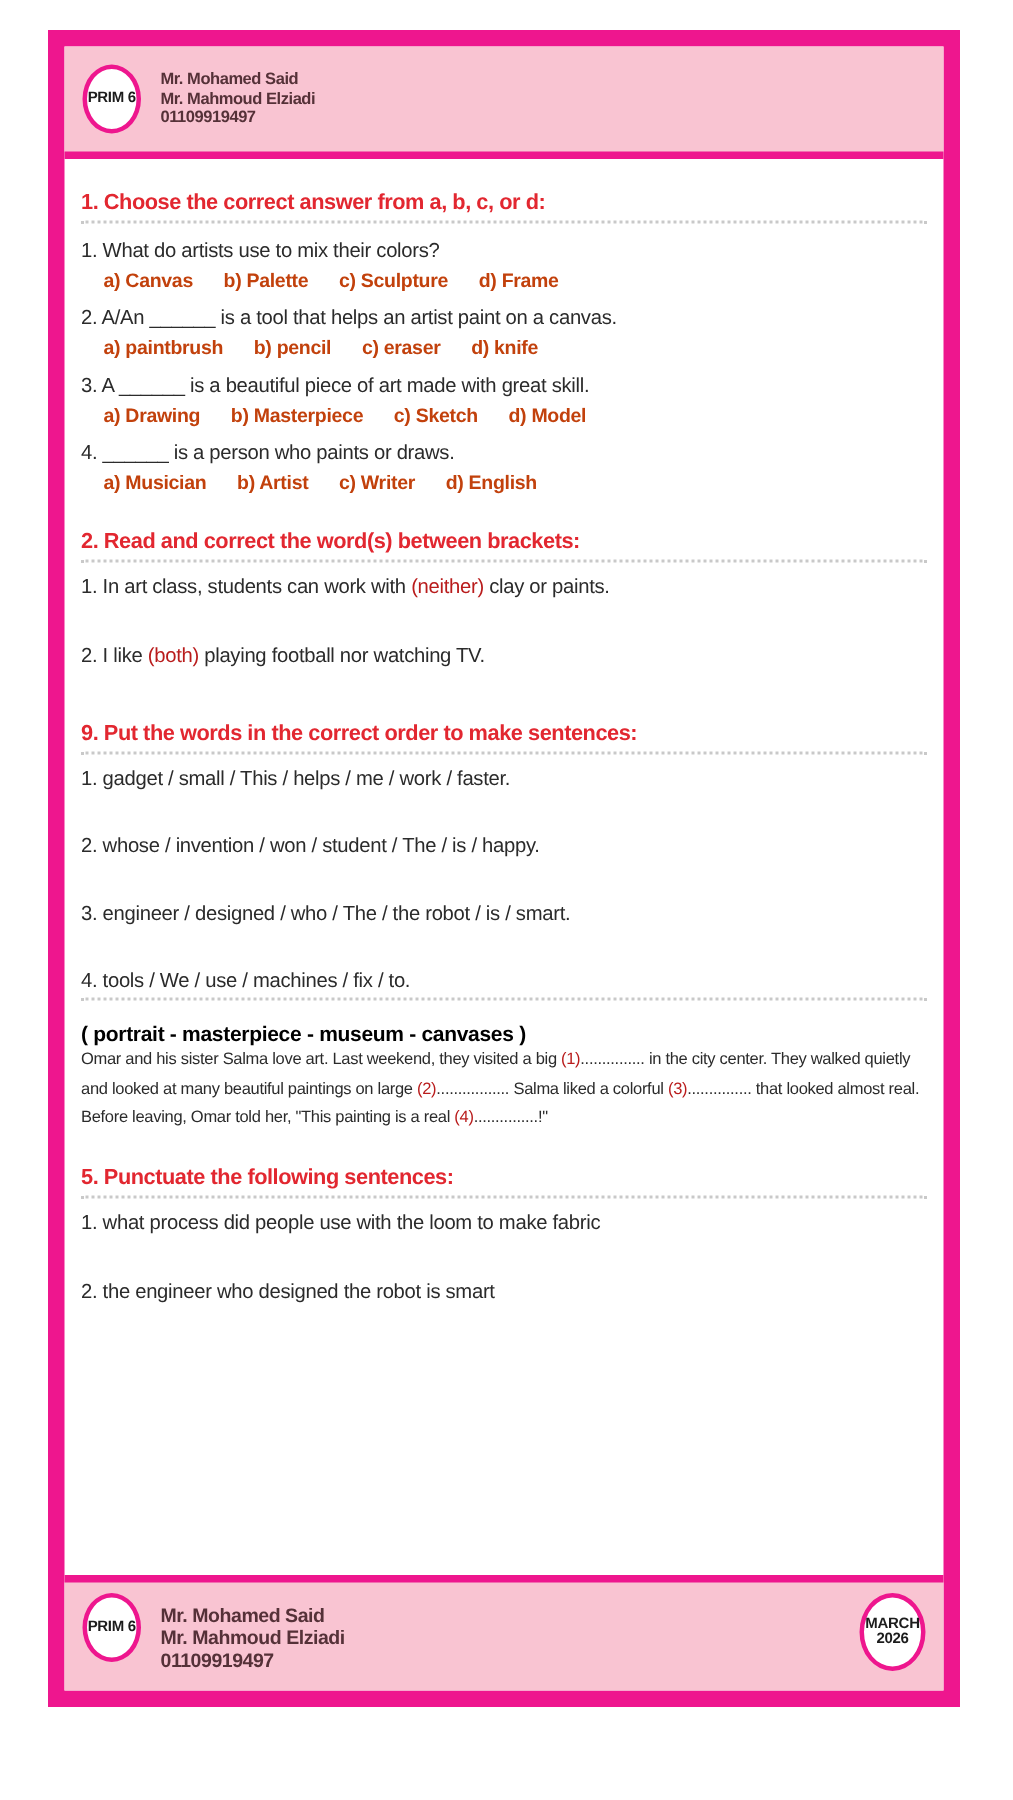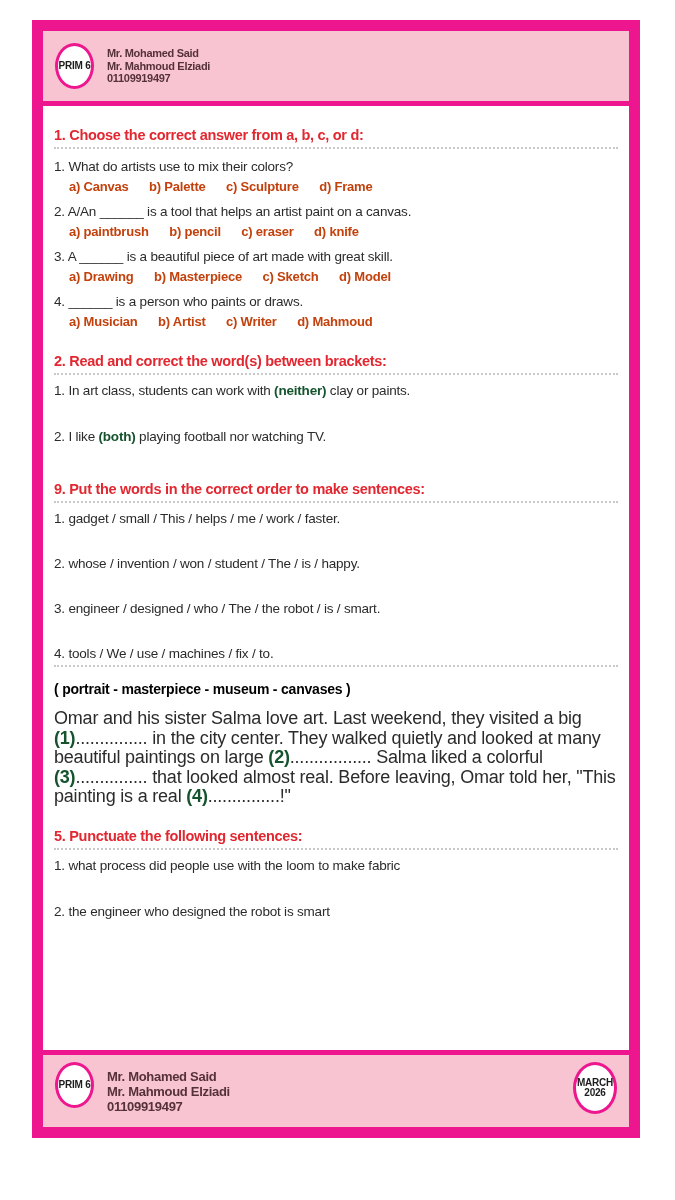--- a/index.html
+++ b/index.html
@@ -32,31 +32,31 @@
   .content { flex:1; padding:21px 11px 0 11px; overflow:hidden; color:#2b2b2b; }
   .sec-title { color:#e22730; font-weight:bold; font-size:14.5px; letter-spacing:-0.3px; }
   .dotted { border-bottom:2px dotted #c9c9c9; margin-top:4px; }
 
   .q { font-size:13.5px; margin-top:10px; letter-spacing:-0.2px; }
   .opts { margin:5px 0 0 15px; color:#c2410c; font-weight:bold; font-size:13px; letter-spacing:-0.2px; }
   .opt { margin-right:17px; }
   .opt:last-child { margin-right:0; }
 
   .item { font-size:13.5px; letter-spacing:-0.2px; }
-  .hl { color:#14532d; font-weight:bold; }
+  .hl { color:#b91c1c; font-weight:normal; }
 
   .mt8  { margin-top:8px; }
   .mt30 { margin-top:31px; }
   .sec2-title { margin-top:24px; }
   .sec3-title { margin-top:37px; }
   .sec3-item  { margin-top:30px; }
   .sec3-first { margin-top:8px; }
   .sec4-title { margin-top:36px; }
   .word-box { margin-top:14px; color:#000000; font-weight:bold; font-size:14px; letter-spacing:-0.2px; }
-  .passage { margin-top:12px; font-size:18px; line-height:19.5px; letter-spacing:-0.2px; }
+  .passage { margin-top:0; font-size:11px; line-height:19.5px; letter-spacing:-0.2px; }
   .sec5-title { margin-top:21px; }
 </style>
 </head>
 <body>
 
 <div class="page">
   <div class="frame">
 
     <div class="band header-band">
       <div class="badge">
@@ -96,21 +96,21 @@
         <span class="opt">b) Masterpiece</span>
         <span class="opt">c) Sketch</span>
         <span class="opt">d) Model</span>
       </div>
 
       <div class="q">4. ______ is a person who paints or draws.</div>
       <div class="opts">
         <span class="opt">a) Musician</span>
         <span class="opt">b) Artist</span>
         <span class="opt">c) Writer</span>
-        <span class="opt">d) Mahmoud</span>
+        <span class="opt">d) English</span>
       </div>
 
       <div class="sec-title sec2-title">2. Read and correct the word(s) between brackets:</div>
       <div class="dotted"></div>
       <div class="item mt8"><span>1. In art class, students can work with </span><span class="hl">(neither)</span><span> clay or paints.</span></div>
       <div class="item mt30"><span>2. I like </span><span class="hl">(both)</span><span> playing football nor watching TV.</span></div>
 
       <div class="sec-title sec3-title">9. Put the words in the correct order to make sentences:</div>
       <div class="dotted"></div>
       <div class="item sec3-first">1. gadget / small / This / helps / me / work / faster.</div>

